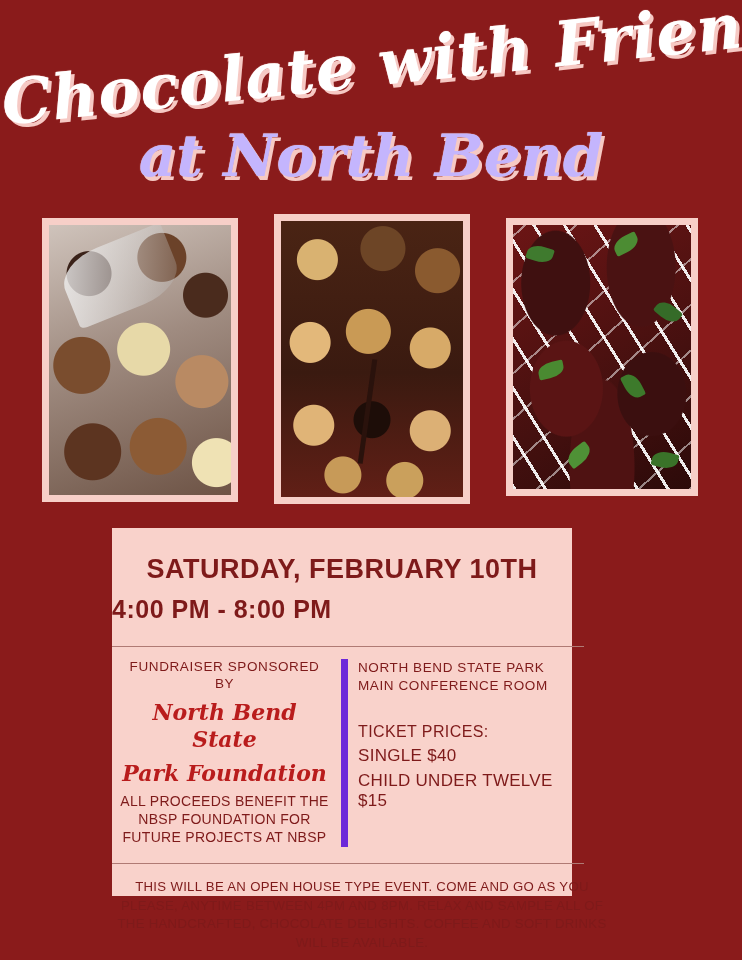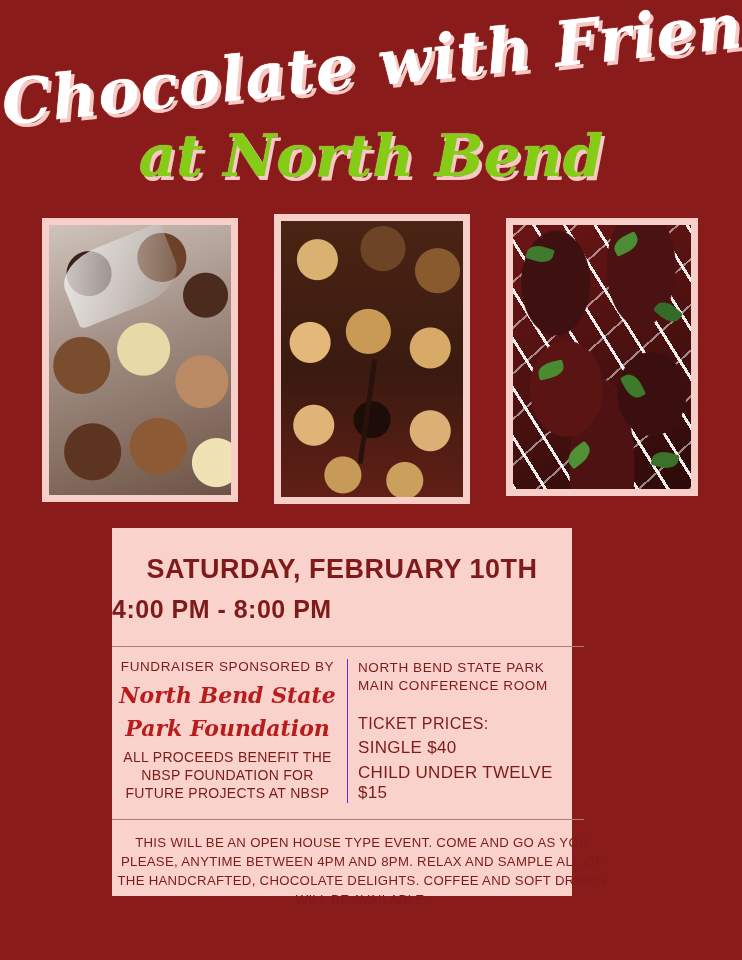--- a/index.html
+++ b/index.html
@@ -50,21 +50,21 @@
   .title-line2 {
     position: absolute;
     top: 104px;
     left: 0;
     width: 742px;
     text-align: center;
     font-family: "DejaVu Serif", serif;
     font-style: italic;
     font-weight: bold;
     font-size: 58px;
-    color: #84cc16;
+    color: #c4b5fd;
     text-shadow:
       3px 4px 0 #f6c9c4,
       0 0 1px #f6c9c4;
     white-space: nowrap;
   }
 
   
   .photos {
     position: absolute;
     top: 218px;
@@ -203,21 +203,21 @@
     width: 472px;
     margin: 0 auto;
     padding-top: 12px;
     box-sizing: border-box;
   }
   .col-left {
     width: 50%;
     padding: 0 10px 0 6px;
     box-sizing: border-box;
     text-align: center;
-    border-right: 1px solid #6d28d9;
+    border-right: 7px solid #6d28d9;
   }
   .col-right {
     width: 50%;
     padding: 0 6px 0 10px;
     box-sizing: border-box;
     text-align: left;
   }
   .spon-label {
     color: #7e1a1a;
     font-size: 13.5px;
@@ -243,21 +243,21 @@
   .venue {
     color: #7e1a1a;
     font-size: 13.5px;
     letter-spacing: .6px;
     line-height: 1.35;
   }
   .prices-title {
     color: #7e1a1a;
     font-size: 16px;
     letter-spacing: .4px;
-    margin-top: 20px;
+    margin-top: 28px;
   }
   .price-row {
     color: #7e1a1a;
     font-size: 17px;
     letter-spacing: .3px;
     margin-top: 5px;
   }
   .rule-bottom {
     width: 472px;
     height: 1px;

